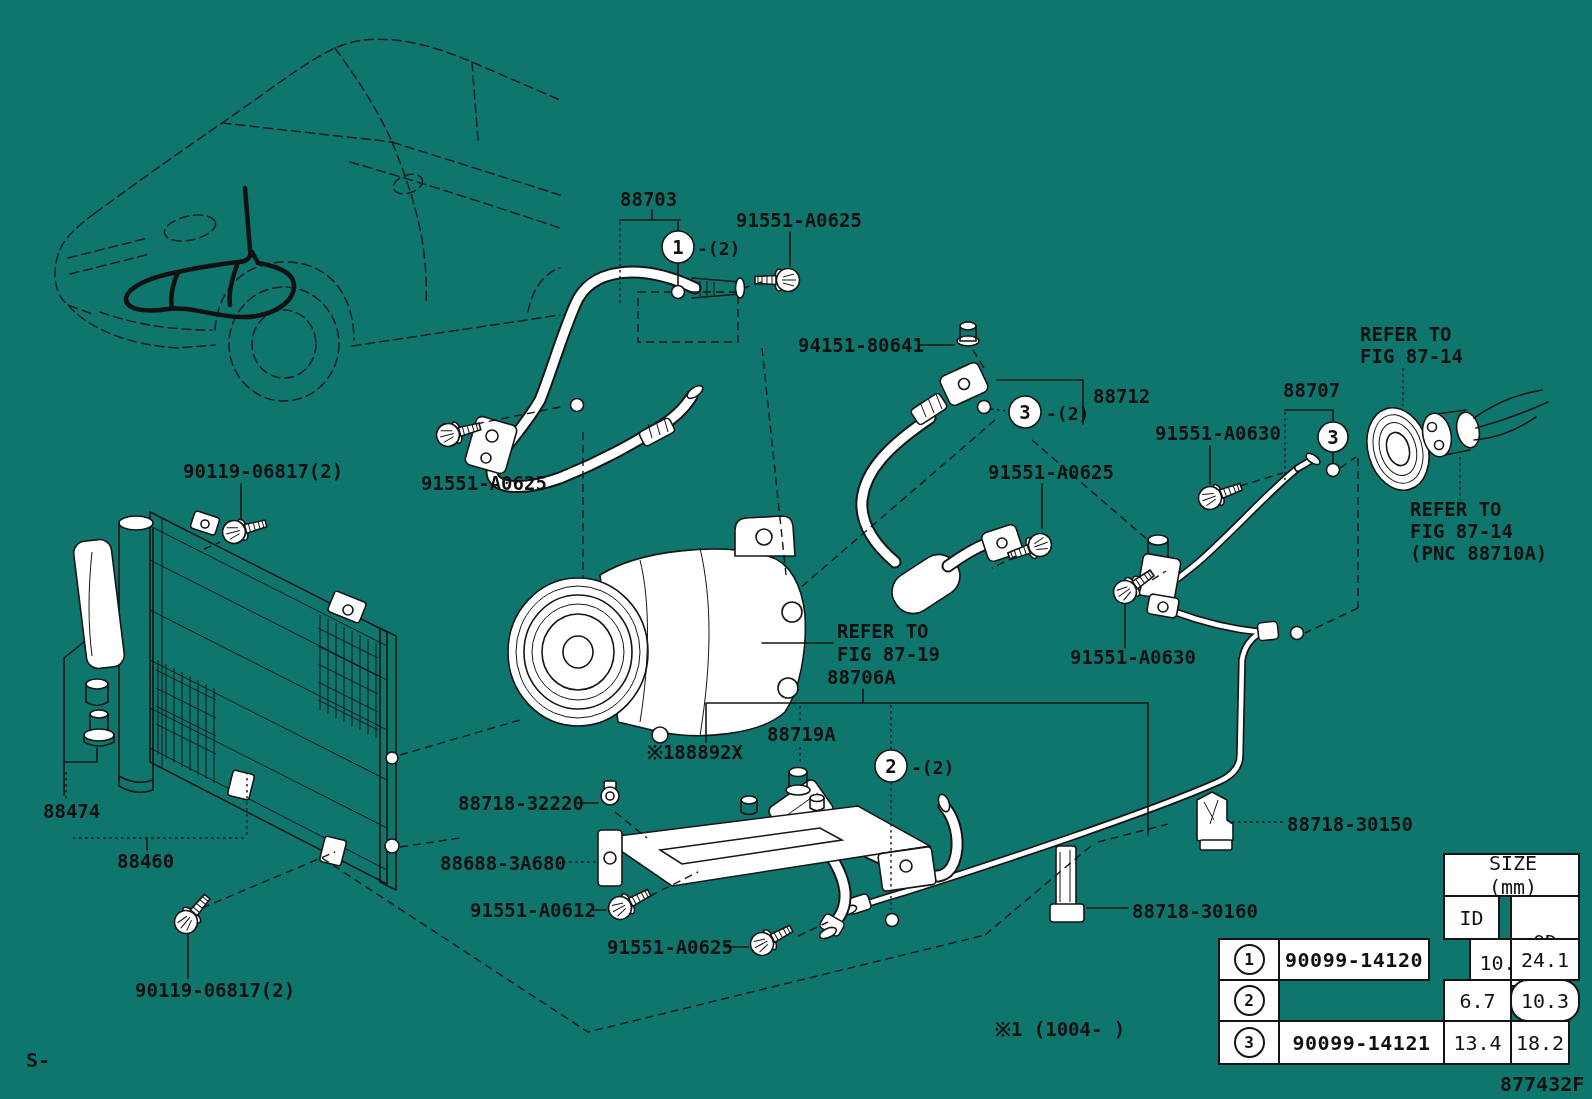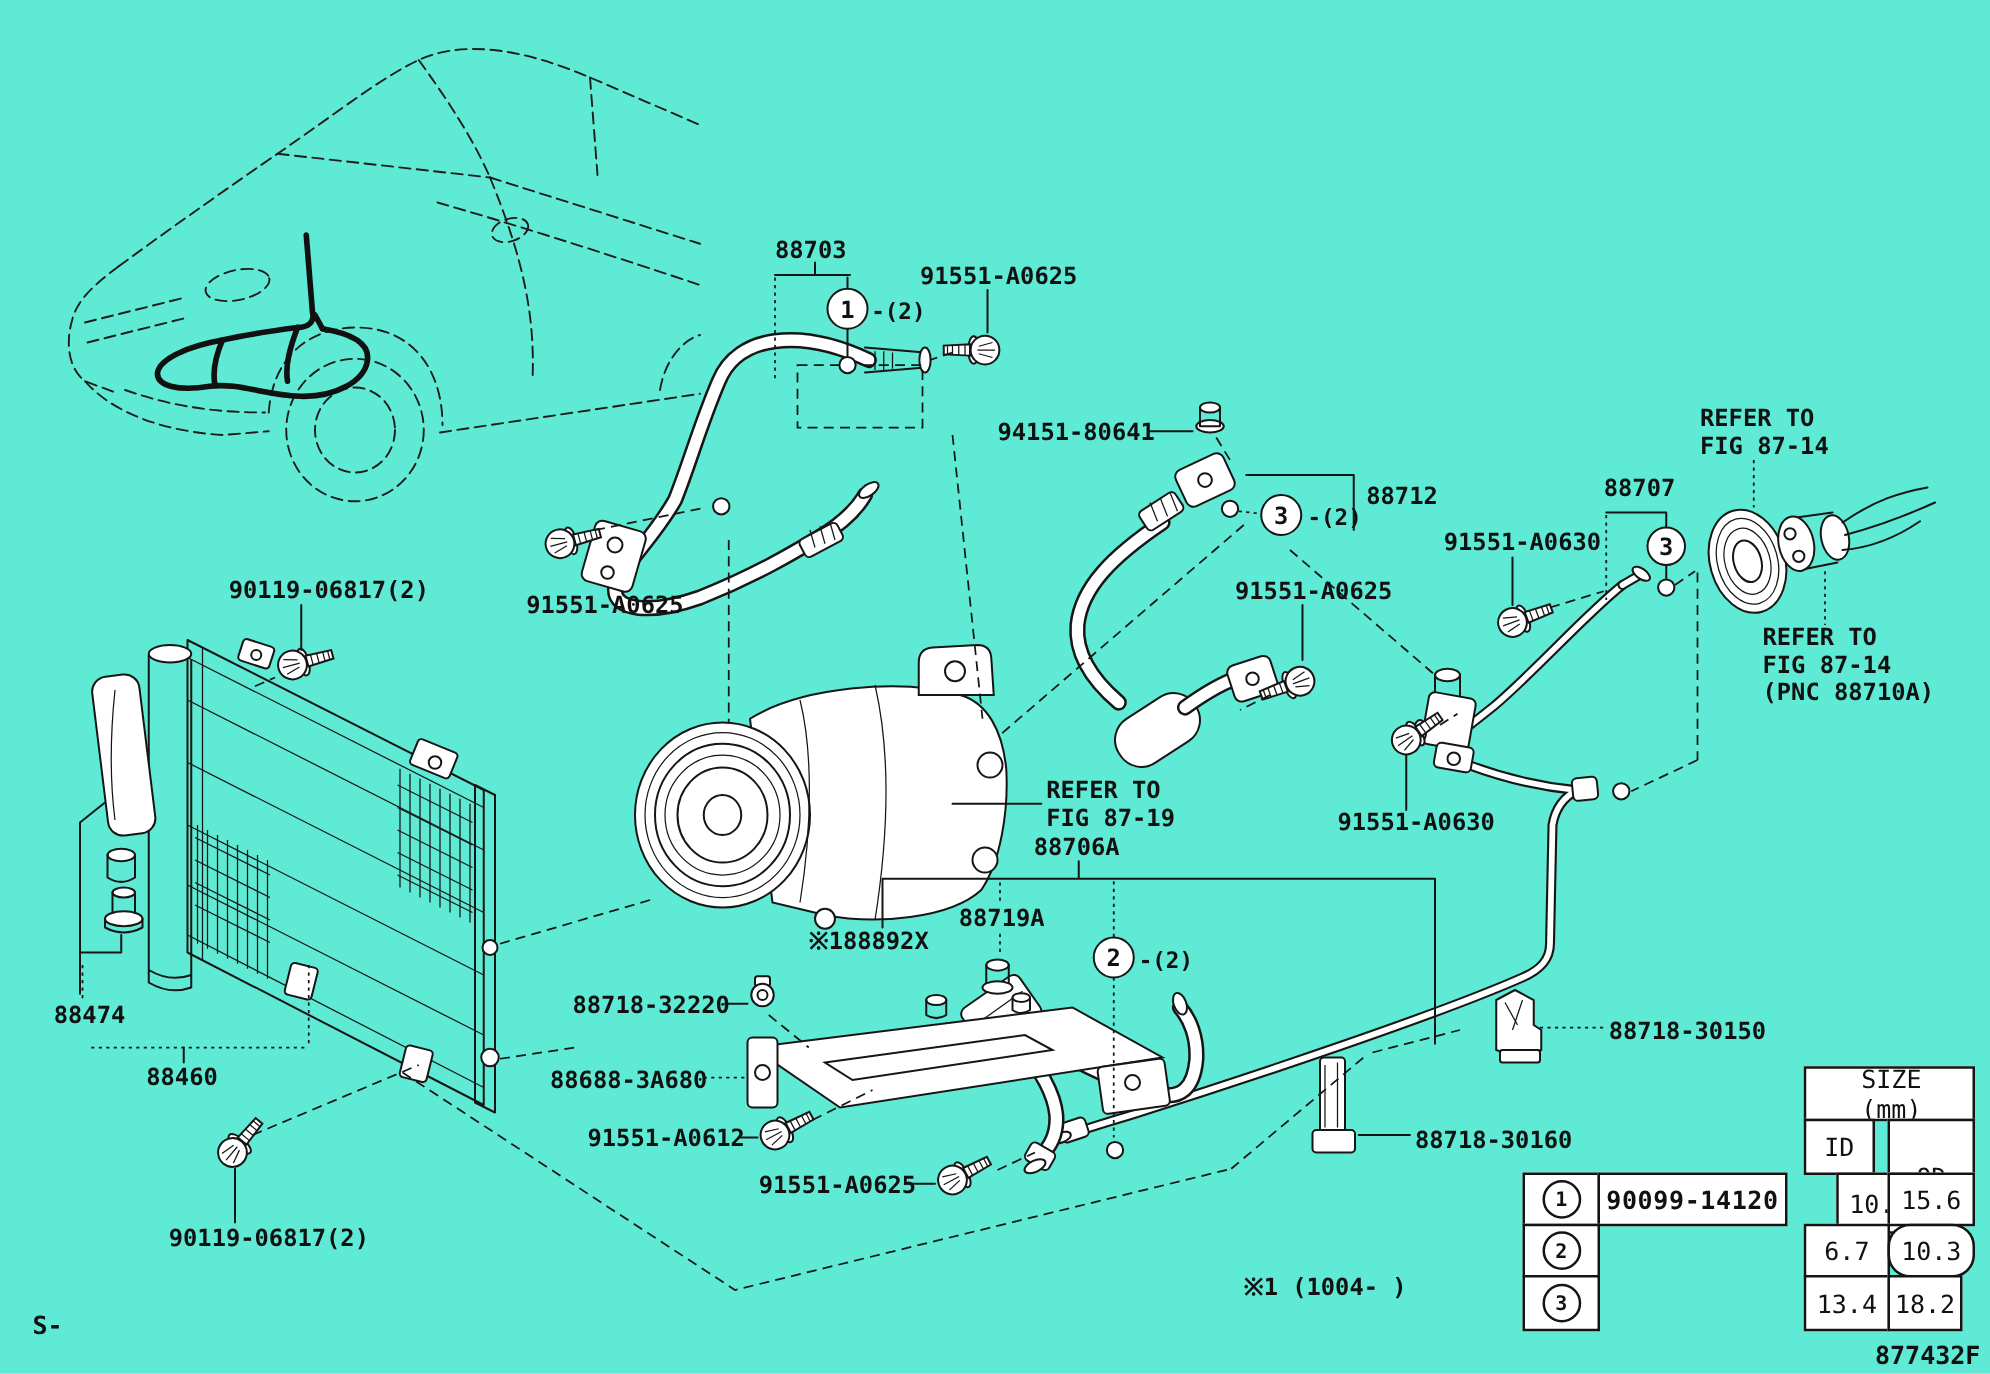--- a/index.html
+++ b/index.html
@@ -1,16 +1,16 @@
 <!DOCTYPE html>
 <html><head>
 <meta charset="utf-8">
 <style>
   html,body{margin:0;padding:0;background:#e8e8e8;}
-  .stage{position:relative;width:1592px;height:1099px;background:#5eead4;overflow:hidden;
+  .stage{position:relative;width:1592px;height:1099px;background:#0f766e;overflow:hidden;
          font-family:"DejaVu Sans Mono",monospace;}
   svg{position:absolute;left:0;top:0;}
   .ln{stroke:#161616;stroke-width:1.6;fill:none;stroke-linecap:round;stroke-linejoin:round;}
   .thin{stroke:#161616;stroke-width:1;fill:none;}
   .dash{stroke:#161616;stroke-width:1.4;fill:none;stroke-dasharray:8 5;}
   .dot{stroke:#161616;stroke-width:1.4;fill:none;stroke-dasharray:2.5 3.5;}
   .cardash{stroke:#1c1c1c;stroke-width:1.5;fill:none;stroke-dasharray:9 5;stroke-linecap:round;}
   .bold{stroke:#111;stroke-width:4.5;fill:none;stroke-linecap:round;stroke-linejoin:round;}
   .hoseO{stroke:#161616;stroke-width:13;fill:none;stroke-linecap:round;}
   .hoseI{stroke:#ffffff;stroke-width:9;fill:none;stroke-linecap:round;}
@@ -368,35 +368,38 @@
     <div class="tcell" style="left:0;top:85px;width:62px;height:43px;">
         <span class="circ">1</span>
       </div>
     <div class="tcell tpart" style="left:60px;top:85px;width:152px;height:43px;">
         <span>90099-14120</span>
       </div>
     <div class="tcell" style="left:225px;top:85px;width:69px;height:49px;margin-left:26px;">
         <span>10.8</span>
       </div>
     <div class="tcell" style="left:292px;top:85px;width:70px;height:43px;">
-        <span>15.6</span>
+        <span>24.1</span>
       </div>
 
     <div class="tcell" style="left:0;top:126px;width:62px;height:43px;">
         <span class="circ">2</span>
       </div>
     <div class="tcell" style="left:225px;top:126px;width:69px;height:43px;">
         <span>6.7</span>
       </div>
     <div class="tcell" style="left:292px;top:126px;width:70px;height:43px;border-radius:18px;">
         <span>10.3</span>
       </div>
 
     <div class="tcell" style="left:0;top:167px;width:62px;height:45px;">
         <span class="circ">3</span>
+      </div>
+    <div class="tcell tpart" style="left:60px;top:167px;width:167px;height:45px;">
+        <span>90099-14121</span>
       </div>
     <div class="tcell" style="left:225px;top:167px;width:69px;height:45px;">
         <span>13.4</span>
       </div>
     <div class="tcell" style="left:292px;top:167px;width:60px;height:45px;">
         <span>18.2</span>
       </div>
   </div>
 
   <div class="cornertext" style="left:26px;top:1048px;">S-</div>

